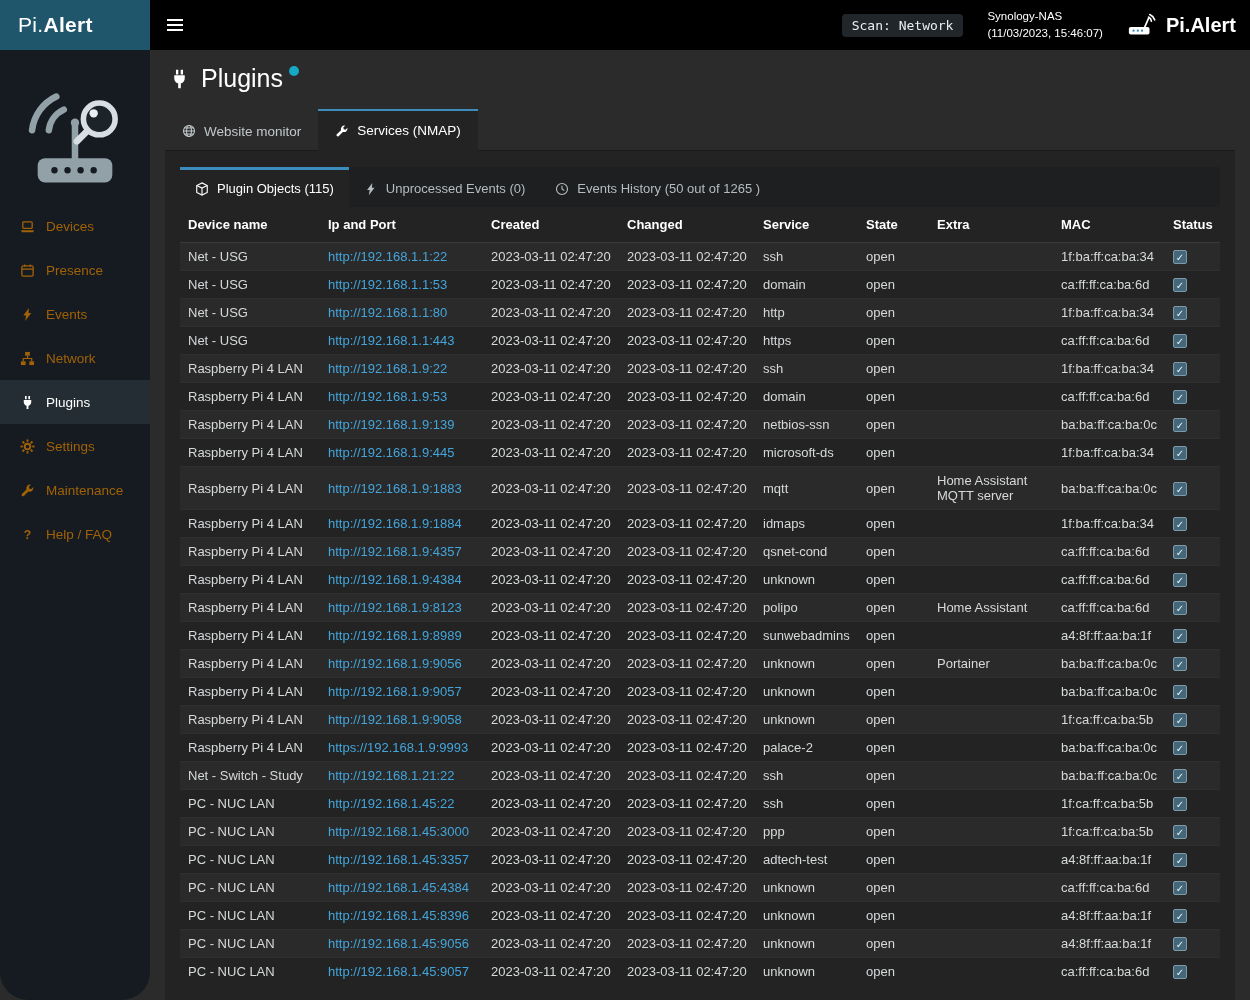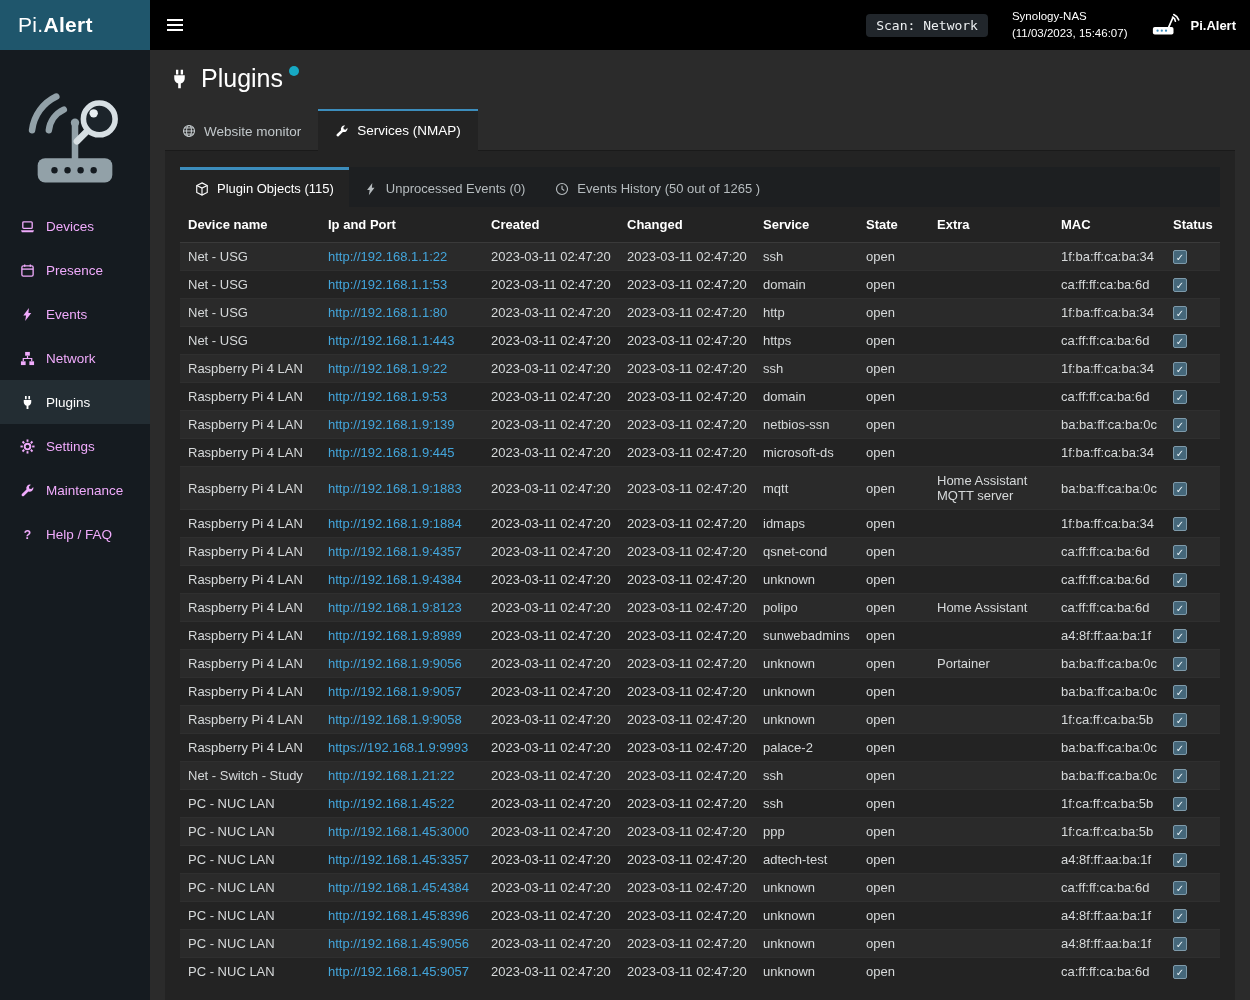--- a/index.html
+++ b/index.html
@@ -3,38 +3,38 @@
 <meta charset="utf-8">
 <style>
   * { box-sizing: border-box; margin: 0; padding: 0; }
   html, body { width: 1250px; height: 1000px; overflow: hidden; }
   body {
     background: #2b2b2b;
     font-family: "Liberation Sans", sans-serif;
     color: #d6d9da;
   }
   
-  .sidebar { position: fixed; top: 0; left: 0; width: 150px; height: 100%; background: #151b20; z-index: 6; }
+  .sidebar { position: fixed; top: 0; left: 0; width: 150px; height: 100%; background: #151b20; z-index: 6; border-radius: 28px; }
   .logo { height: 50px; background: #1f566c; display: flex; align-items: center; padding-left: 18px; font-size: 21px; color: #fff; letter-spacing: .3px; cursor: pointer; }
   .logo b { font-weight: 700; }
   .side-art { width: 112px; margin: 26px auto 16px; }
   .side-art svg { width: 112px; height: 112px; display: block; }
-  .nav-item { height: 44px; display: flex; align-items: center; gap: 11px; padding: 0 8px 0 20px; color: #f0abfc; font-size: 13.5px; cursor: pointer; }
+  .nav-item { height: 44px; display: flex; align-items: center; gap: 11px; padding: 0 8px 0 20px; color: #a16207; font-size: 13.5px; cursor: pointer; }
   .nav-item.active { background: #232d33; color: #fff; }
   .icon { display: inline-flex; align-items: center; justify-content: center; }
   .icon svg { width: 14px; height: 14px; display: block; }
   .nav-item .icon svg { width: 15px; height: 15px; }
   
   .topbar { position: fixed; top: 0; left: 150px; right: 0; height: 50px; background: #000000; display: flex; align-items: center; color: #fff; z-index: 5; }
   .hamburger { padding: 0 17px; display: flex; flex-direction: column; gap: 3px; cursor: pointer; }
   .hamburger i { display: block; width: 16px; height: 2px; background: #fff; }
   .topbar-right { margin-left: auto; display: flex; align-items: center; gap: 24px; padding-right: 14px; }
   .scan-badge { font-family: "DejaVu Sans Mono", monospace; font-size: 13px; background: #21262b; padding: 4px 10px; border-radius: 4px; color: #eceff1; }
   .host { font-size: 11.5px; line-height: 1.5; }
-  .topbrand { display: flex; align-items: center; gap: 9px; font-weight: 700; font-size: 13px; cursor: pointer; }
+  .topbrand { display: flex; align-items: center; gap: 9px; font-weight: 700; font-size: 20px; cursor: pointer; }
   .topbrand .icon svg { width: 30px; height: 24px; }
   
   .content { margin-left: 150px; padding: 58px 15px 0; }
   .page-title { display: flex; align-items: center; gap: 11px; margin: 6px 0 16px 4px; font-size: 25px; font-weight: 500; color: #fff; }
   .page-title .icon svg { width: 21px; height: 24px; }
   .help-dot { width: 10px; height: 10px; background: #17a9c4; border-radius: 50%; display: inline-block; align-self: flex-start; margin: 2px 0 0 -5px; cursor: pointer; }
   .tabs { display: flex; border-bottom: 1px solid #1a1a1a; }
   .tab { padding: 12px 17px; font-size: 13.5px; color: #c2c8cb; display: flex; align-items: center; gap: 8px; cursor: pointer; border-top: 2px solid transparent; margin-bottom: -1px; }
   .tab.active { background: #232323; color: #fff; border-top-color: #3c8dbc; border-bottom: 1px solid #232323; }
   .panel { background: #232323; padding: 16px 15px 40px; min-height: 830px; }

